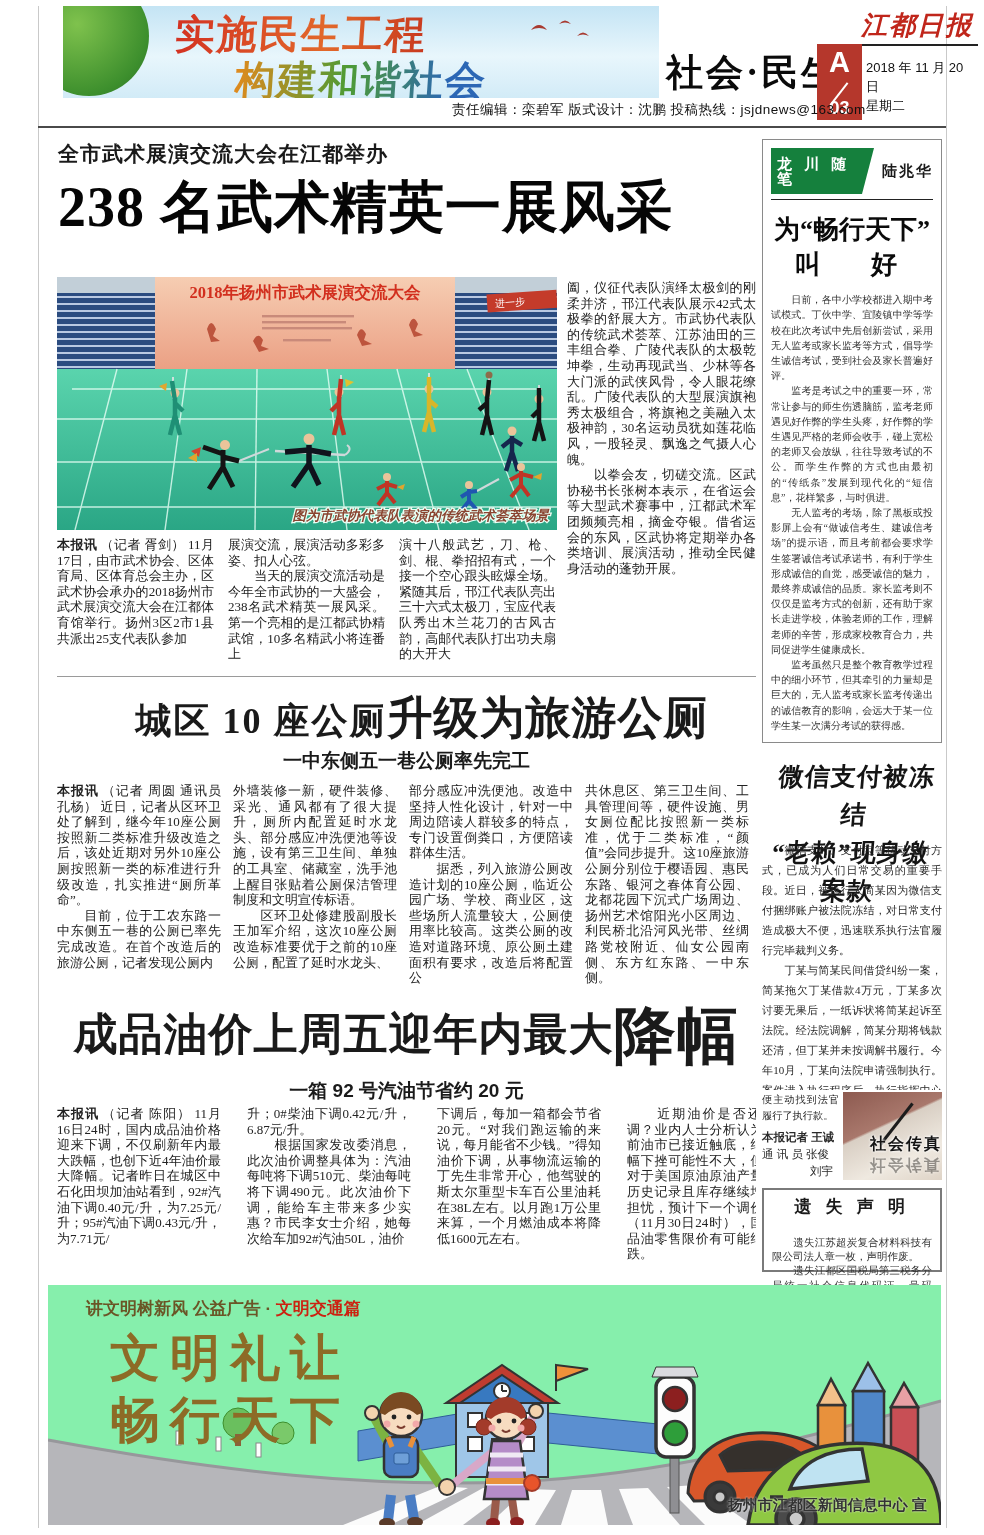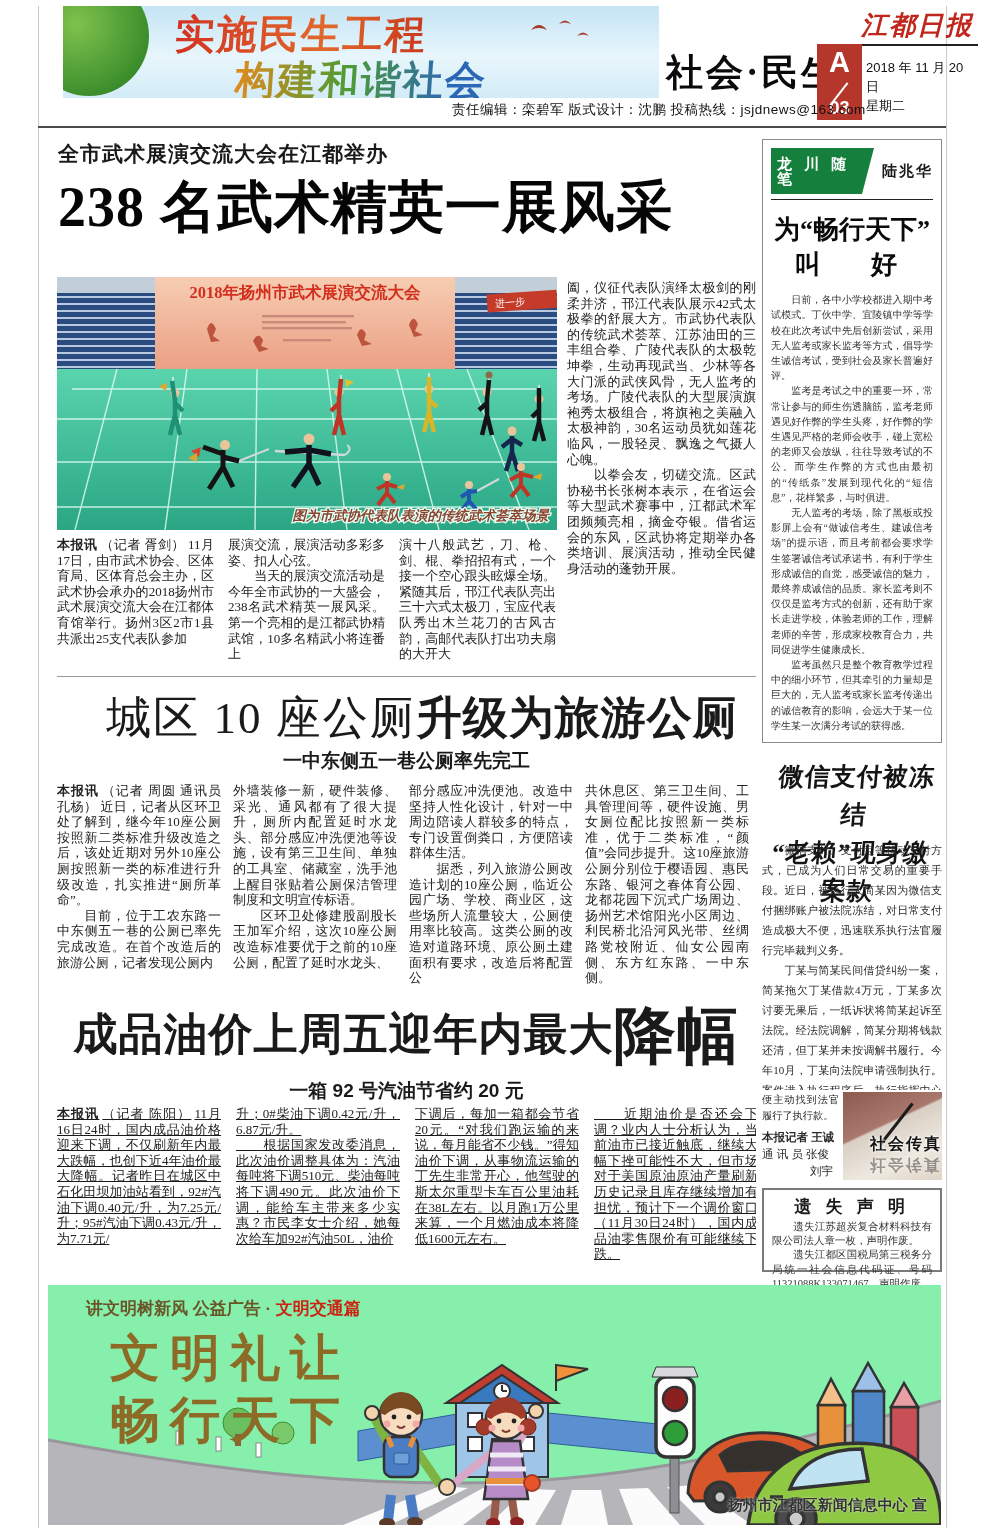--- a/index.html
+++ b/index.html
@@ -42,32 +42,32 @@
   .body13{font-size:13px;line-height:15.6px;text-align:justify;color:#222;}
   .lead b{font-family:"Liberation Sans",sans-serif;font-weight:700;}
   .lead .by{padding:0 3px;}
   #wushu-col4{left:567px;top:280px;width:189px;height:390px;overflow:hidden;}
   #wushu-cols{left:57px;top:537px;width:500px;height:132px;display:flex;gap:14px;overflow:hidden;}
   #wushu-cols .col{width:157px;flex:none;}
   .divider1{left:57px;top:676px;width:699px;}
 
   
   #toilet-head{left:57px;top:688px;width:699px;text-align:center;white-space:nowrap;}
-  #toilet-head .lt{font-size:45px;font-weight:400;letter-spacing:2px;margin-left:32px;}
+  #toilet-head .lt{font-size:36px;font-weight:700;letter-spacing:2px;margin-left:32px;}
   #toilet-head .bd{font-size:45px;font-weight:900;letter-spacing:1px;}
   #toilet-sub{left:57px;top:748px;width:699px;text-align:center;font-size:19px;font-weight:700;font-family:"Liberation Sans",sans-serif;}
   #toilet-body{left:57px;top:783px;width:699px;height:222px;display:flex;gap:12px;overflow:hidden;}
   .qcol{width:164px;flex:none;}
 
   
   #oil-head{left:57px;top:1005px;width:699px;display:flex;justify-content:center;align-items:flex-end;white-space:nowrap;}
   #oil-head .srf{font-size:44px;font-weight:900;letter-spacing:1px;}
   #oil-head .hvy{font-size:62px;font-weight:900;line-height:.92;font-family:"Liberation Sans",sans-serif;letter-spacing:1px;}
   #oil-sub{left:57px;top:1078px;width:699px;text-align:center;font-size:19px;font-weight:700;font-family:Liberation Sans, sans-serif;}
-  #oil-body{left:57px;top:1106px;width:699px;height:165px;display:flex;gap:15px;overflow:hidden;text-decoration:underline;}
+  #oil-body{left:57px;top:1106px;width:699px;height:165px;display:flex;gap:26px;overflow:hidden;}
 
   
   #essay-box{left:762px;top:139px;width:180px;height:604px;border:1px solid #8a8a8a;box-sizing:border-box;padding:8px 8px;background:#fff;}
   #essay-header{display:flex;align-items:center;border-bottom:1px solid #222;padding-bottom:5px;}
   #essay-label{flex:1;background:#15803d;color:#fff;font:700 15px/1 "Liberation Sans",sans-serif;
       letter-spacing:4px;padding:8px 6px;clip-path:polygon(0 0,100% 0,calc(100% - 12px) 100%,0 100%);}
   #essay-author{font-weight:700;font-size:15px;letter-spacing:2px;margin-left:8px;}
   .essay-title{text-align:center;font-size:26px;font-weight:900;line-height:1.35;color:#0a0a0a;}
   #essay-title2{letter-spacing:12px;}
   #essay-paras{margin-top:10px;font-size:10px;line-height:15.2px;text-align:justify;color:#333;height:440px;overflow:hidden;}
@@ -85,21 +85,21 @@
   #fax-photo{width:99px;height:88px;position:relative;overflow:hidden;flex:none;
       background:linear-gradient(155deg,#8d5a50 0%,#a9786c 38%,#d9cfc4 40%,#efe9e0 72%,#ded3c6 100%);}
   #fax-photo .pen{position:absolute;left:52px;top:6px;width:3px;height:52px;background:#1c1c1c;transform:rotate(38deg);}
   .fax-label{position:absolute;left:0;width:100%;text-align:right;font-weight:900;font-size:16px;
       letter-spacing:2px;color:#151515;text-shadow:0 0 3px #fff,0 0 3px #fff;}
   .fax-main{top:42px;}
   .fax-refl{top:62px;transform:scaleY(-1);opacity:.4;}
 
   
   #lost-box{left:762px;top:1188px;width:180px;height:84px;border:2px solid #7a7a7a;box-sizing:border-box;padding:5px 8px;}
-  #lost-title{text-align:center;font-size:17px;font-weight:700;letter-spacing:5px;margin-bottom:2px;}
+  #lost-title{text-align:center;font-size:17px;font-weight:700;letter-spacing:5px;margin-bottom:18px;}
   #lost-paras{font-size:10.5px;line-height:14.2px;text-align:justify;color:#333;}
 
   
   #ad{left:48px;top:1285px;width:893px;height:240px;background:#86efac;overflow:hidden;}
   #ad svg{position:absolute;left:0;top:0;}
   #ad-kicker{position:absolute;left:38px;top:12px;font-size:17px;font-family:"Liberation Sans",sans-serif;color:#6a5526;font-weight:600;}
   #ad-kicker .red{color:#cc2211;font-weight:800;}
   .ad-slogan{position:absolute;font-size:50px;font-weight:900;color:#8d6b26;letter-spacing:10px;
       font-family:"Liberation Sans",sans-serif;}
   #ad-credit{position:absolute;right:14px;bottom:10px;font-size:15px;font-weight:700;color:#333;
@@ -250,21 +250,21 @@
           <line x1="8" y1="-18" x2="30" y2="-30" stroke="#cfd8da" stroke-width="2"></line>
           <circle cy="-24" r="4" fill="#eac49a"></circle>
           <path d="M0,-20 L0,-8 M0,-17 L8,-18 M0,-17 L-8,-12 M0,-8 L-8,2 M0,-8 L7,0" stroke="#1f56b0" stroke-width="4" fill="none"></path>
         </g>
     </g>
     <text x="492" y="243" text-anchor="end" font-size="13.5" font-weight="bold" font-style="italic" fill="#8a4430" stroke="#eafff5" stroke-width="2.5" style="paint-order:stroke">图为市武协代表队表演的传统武术荟萃场景</text>
   </svg>
 
   <div class="abs body13" id="wushu-col4">
 
-  <p>阖，仪征代表队演绎太极剑的刚柔并济，邗江代表队展示42式太极拳的舒展大方。市武协代表队的传统武术荟萃、江苏油田的三丰组合拳、广陵代表队的太极乾坤拳，生动再现武当、少林等各大门派的武侠风骨，无人监考的考场。广陵代表队的大型展演旗袍秀太极组合，将旗袍之美融入太极神韵，30名运动员犹如莲花临风，一股轻灵、飘逸之气摄人心魄。</p>
+  <p>阖，仪征代表队演绎太极剑的刚柔并济，邗江代表队展示42式太极拳的舒展大方。市武协代表队的传统武术荟萃、江苏油田的三丰组合拳、广陵代表队的太极乾坤拳，生动再现武当、少林等各大门派的武侠风骨，令人眼花缭乱。广陵代表队的大型展演旗袍秀太极组合，将旗袍之美融入太极神韵，30名运动员犹如莲花临风，一股轻灵、飘逸之气摄人心魄。</p>
       <p>　　以拳会友，切磋交流。区武协秘书长张树本表示，在省运会等大型武术赛事中，江都武术军团频频亮相，摘金夺银。借省运会的东风，区武协将定期举办各类培训、展演活动，推动全民健身活动的蓬勃开展。</p>
     </div>
 
   <div class="abs" id="wushu-cols">
     <div class="col body13">
       <p class="lead"><b>本报讯</b><span class="by">（记者 胥剑）</span><span>11月17日，由市武术协会、区体育局、区体育总会主办，区武术协会承办的2018扬州市武术展演交流大会在江都体育馆举行。扬州3区2市1县共派出25支代表队参加</span></p>
     </div>
     <div class="col body13">
 
     <p>展演交流，展演活动多彩多姿、扣人心弦。</p>

